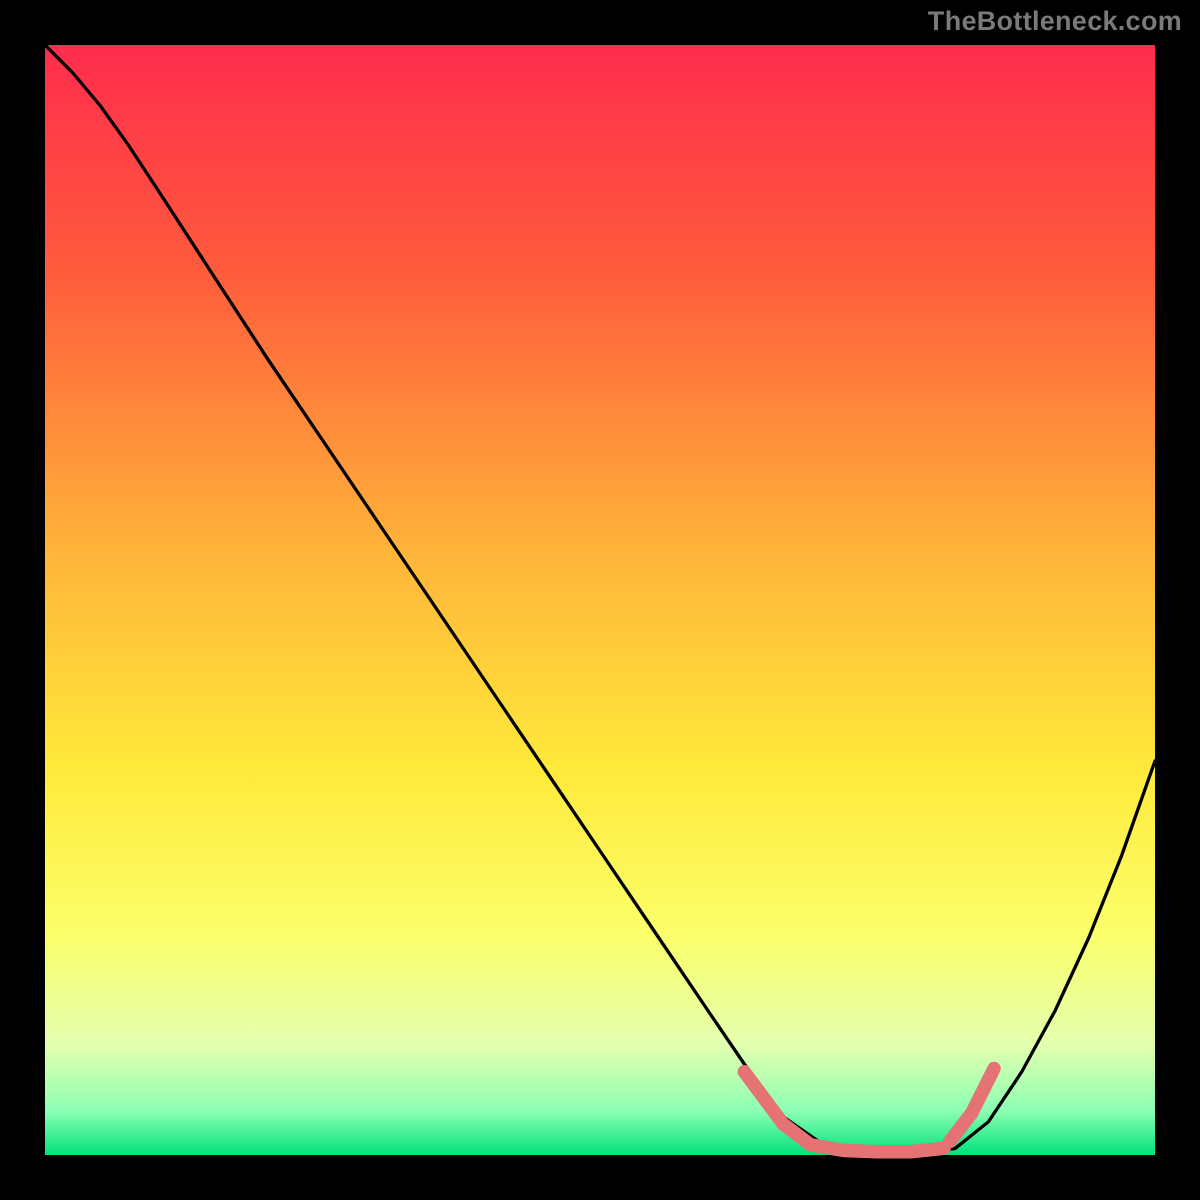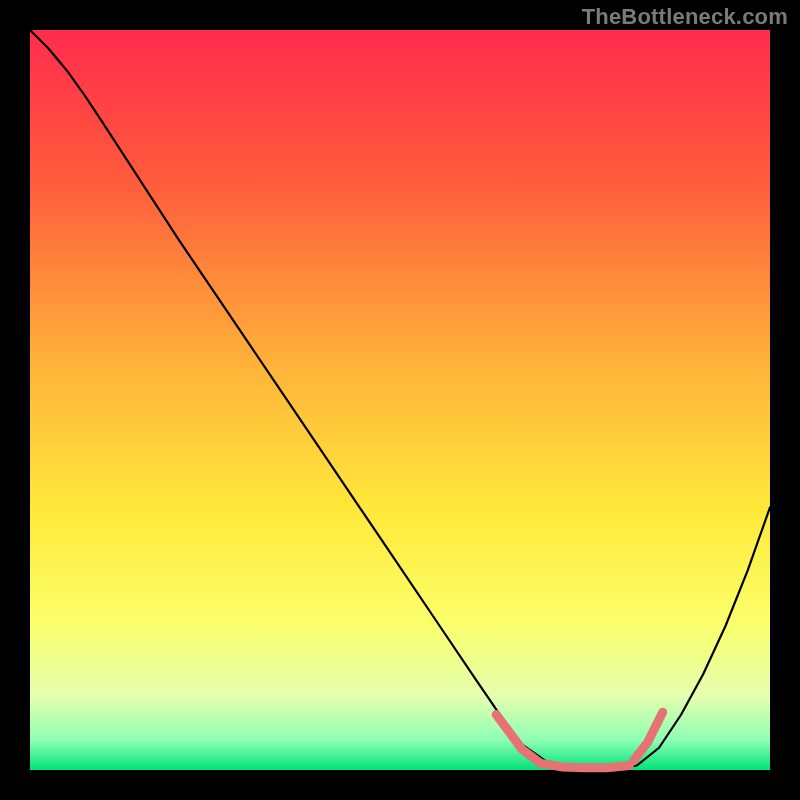--- a/index.html
+++ b/index.html
@@ -15,21 +15,21 @@
     position: relative;
     width: 800px;
     height: 800px;
     background: #000;
   }
   .attribution {
     position: absolute;
     top: 4px;
     right: 12px;
     color: #7a7a7a;
-    font-size: 22px;
+    font-size: 18px;
     font-weight: 600;
     letter-spacing: 0.2px;
   }
   svg {
     position: absolute;
     top: 0;
     left: 0;
   }
 </style>
 </head>

